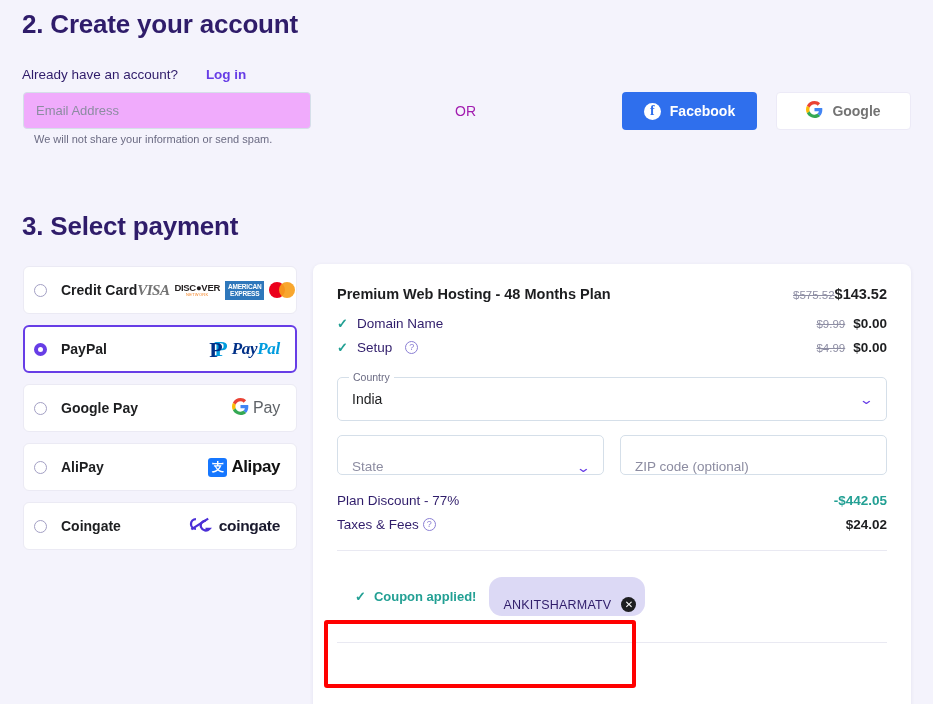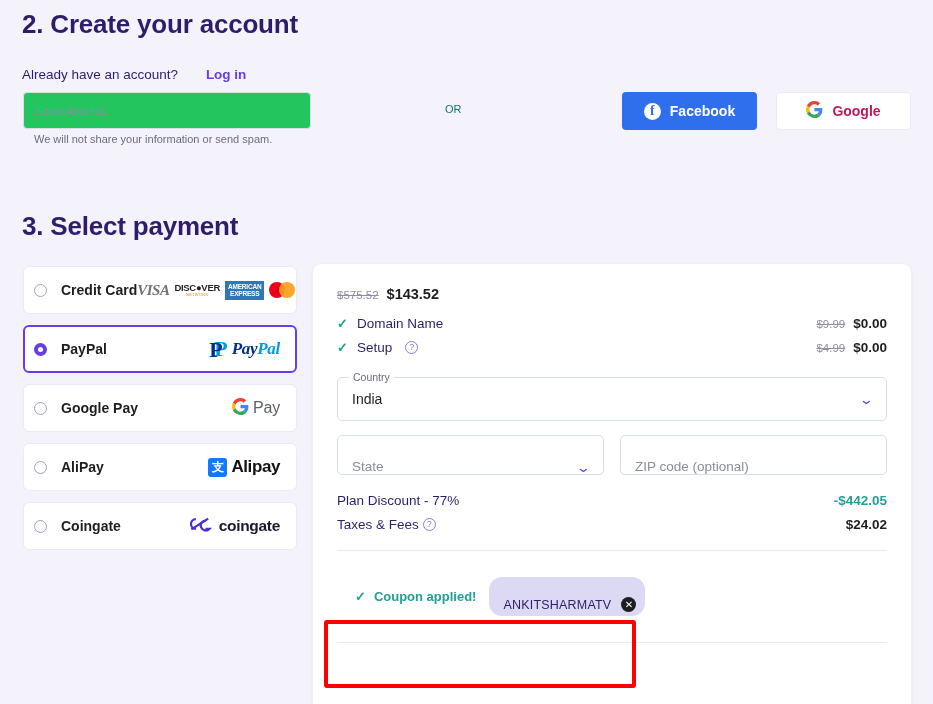--- a/index.html
+++ b/index.html
@@ -26,51 +26,51 @@
     position: absolute; left: 22px; top: 67px;
     font-size: 13.5px; color: #2f1c6a;
   }
   .have-account .login-link {
     color: #673de6; font-weight: bold; text-decoration: none; cursor: pointer; padding-left: 24px;
   }
   .email-input {
     position: absolute; left: 23px; top: 92px;
     width: 288px; height: 37px;
     border: 1px solid #d5dfe9; border-radius: 4px;
-    background: #22c55e;
+    background: #f0abfc;
     font-family: "Liberation Sans", sans-serif;
-    font-size: 11px; color: #2f1c6a;
+    font-size: 13px; color: #2f1c6a;
     padding: 0 12px; outline: none;
   }
   .email-input::placeholter { color: #8c8ca1; }
   .email-input::placeholder { color: #8c8ca1; }
   .email-note {
     position: absolute; left: 34px; top: 133px;
     font-size: 11px; color: #6b6b83;
   }
   .or-text {
-    position: absolute; left: 445px; top: 103px;
-    font-size: 11px; color: #0f766e;
+    position: absolute; left: 455px; top: 103px;
+    font-size: 14px; color: #a21caf;
   }
 
   
   .social-btn {
     position: absolute; height: 38px;
     border-radius: 4px;
     display: flex; align-items: center; justify-content: center;
     gap: 9px; cursor: pointer;
     font-size: 14px; font-weight: bold;
   }
   #fb-btn {
     left: 622px; top: 92px; width: 135px;
     background: #2f6fed; color: #ffffff; border: none;
   }
   #google-btn {
     left: 776px; top: 92px; width: 135px;
-    background: #ffffff; color: #be185d;
+    background: #ffffff; color: #737373;
     border: 1px solid #eceaf7;
   }
   .fb-glyph {
     width: 17px; height: 17px; border-radius: 50%;
     background: #ffffff; color: #2f6fed;
     font-size: 14px; font-weight: bold;
     display: flex; align-items: center; justify-content: center;
     font-family: "Liberation Serif", serif; line-height: 1;
   }
 
@@ -150,21 +150,21 @@
     width: 598px; height: 460px;
     background: #ffffff; border-radius: 8px;
     box-shadow: 0 1px 4px rgba(30,20,80,0.07);
     padding: 22px 24px 0 24px;
   }
   .plan-row {
     display:flex; align-items:baseline; justify-content:space-between;
     margin-bottom: 14px;
   }
   .plan-name { font-size:14.5px; font-weight:bold; color:#1d1e20; }
-  .price-pair { display:flex; align-items:baseline; gap:8px; white-space:nowrap; }
+  .price-pair { display:flex; align-items:baseline; white-space:nowrap; }
   .old-price { font-size:11.5px; color:#8e8ea4; text-decoration: line-through; }
   .new-price { font-size:14.5px; font-weight:bold; color:#1d1e20; }
 
   .feature-row {
     display:flex; align-items:center; justify-content:space-between;
     margin-bottom: 9px;
   }
   .feature-left { display:flex; align-items:center; gap:9px; }
   .check { color:#23a094; font-size:13px; font-weight:bold; line-height:1; }
   .feature-label { font-size:13.5px; color:#2f1c6a; }
@@ -363,20 +363,21 @@
           </span>
           <span class="cg-text">coingate</span>
         </span>
       </span>
     </div>
   </div>
 
   <div class="summary-card">
 
     <div class="plan-row">
+      <span class="plan-name">Premium Web Hosting - 48 Months Plan</span>
       <span class="price-pair">
         <span class="old-price">$575.52</span>
         <span class="new-price">$143.52</span>
       </span>
     </div>
 
     <div class="feature-row">
       <span class="feature-left">
         <span class="check">✓</span>
         <span class="feature-label">Domain Name</span>

